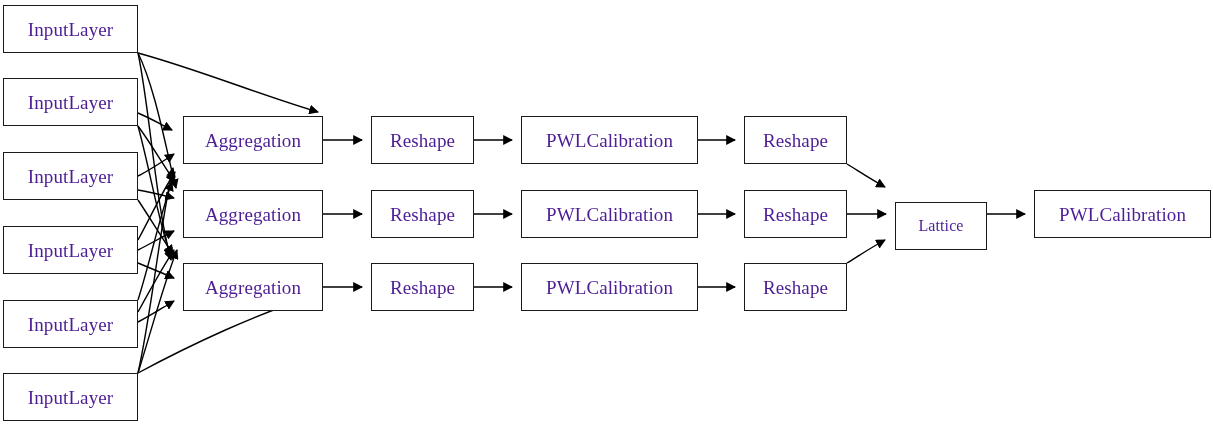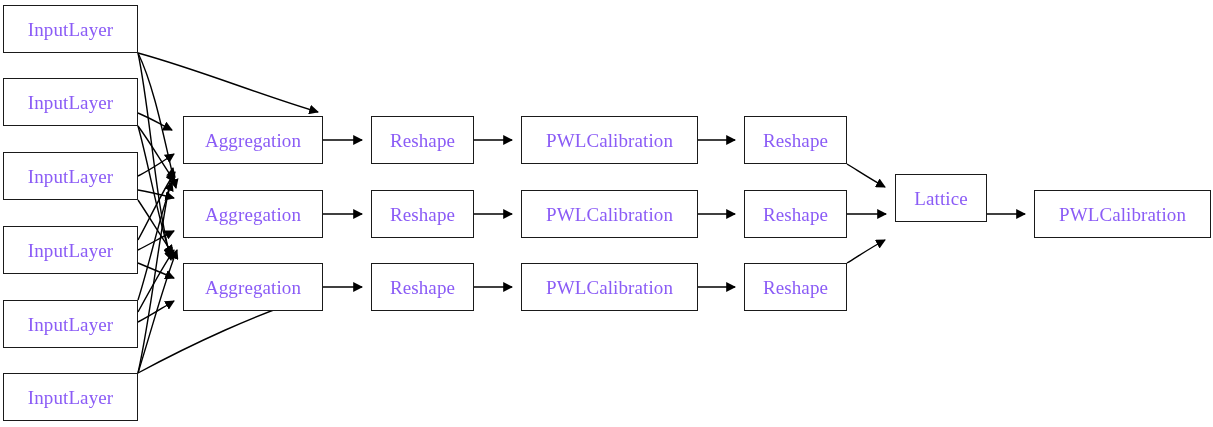--- a/index.html
+++ b/index.html
@@ -26,21 +26,21 @@
     pointer-events: none;
   }
   .node {
     position: absolute;
     box-sizing: border-box;
     border: 1px solid #1a1a1a;
     background: #ffffff;
     display: flex;
     align-items: center;
     justify-content: center;
-    color: #8b5cf6;
+    color: #4c1d95;
     font-family: "Liberation Serif", "DejaVu Serif", serif;
     font-size: 19px;
     line-height: 1;
     letter-spacing: 0.1px;
     white-space: nowrap;
   }
   .node-label {
     display: block;
   }
 </style>
@@ -138,21 +138,21 @@
       </div>
       <div class="node" style="left: 744px; top: 116px; width: 103px; height: 48px; border-color: rgb(26, 26, 26); background: rgb(255, 255, 255); font-size: 19px;">
         <span class="node-label">Reshape</span>
       </div>
       <div class="node" style="left: 744px; top: 190px; width: 103px; height: 48px; border-color: rgb(26, 26, 26); background: rgb(255, 255, 255); font-size: 19px;">
         <span class="node-label">Reshape</span>
       </div>
       <div class="node" style="left: 744px; top: 263px; width: 103px; height: 48px; border-color: rgb(26, 26, 26); background: rgb(255, 255, 255); font-size: 19px;">
         <span class="node-label">Reshape</span>
       </div>
-      <div class="node" style="left: 895px; top: 174px; width: 92px; height: 48px; border-color: rgb(26, 26, 26); background: rgb(255, 255, 255); font-size: 19px;">
+      <div class="node" style="left: 895px; top: 202px; width: 92px; height: 48px; border-color: rgb(26, 26, 26); background: rgb(255, 255, 255); font-size: 16px;">
         <span class="node-label">Lattice</span>
       </div>
       <div class="node" style="left: 1034px; top: 190px; width: 177px; height: 48px; border-color: rgb(26, 26, 26); background: rgb(255, 255, 255); font-size: 19px;">
         <span class="node-label">PWLCalibration</span>
       </div>
     </div>
 
 </div>
 
 </body></html>

